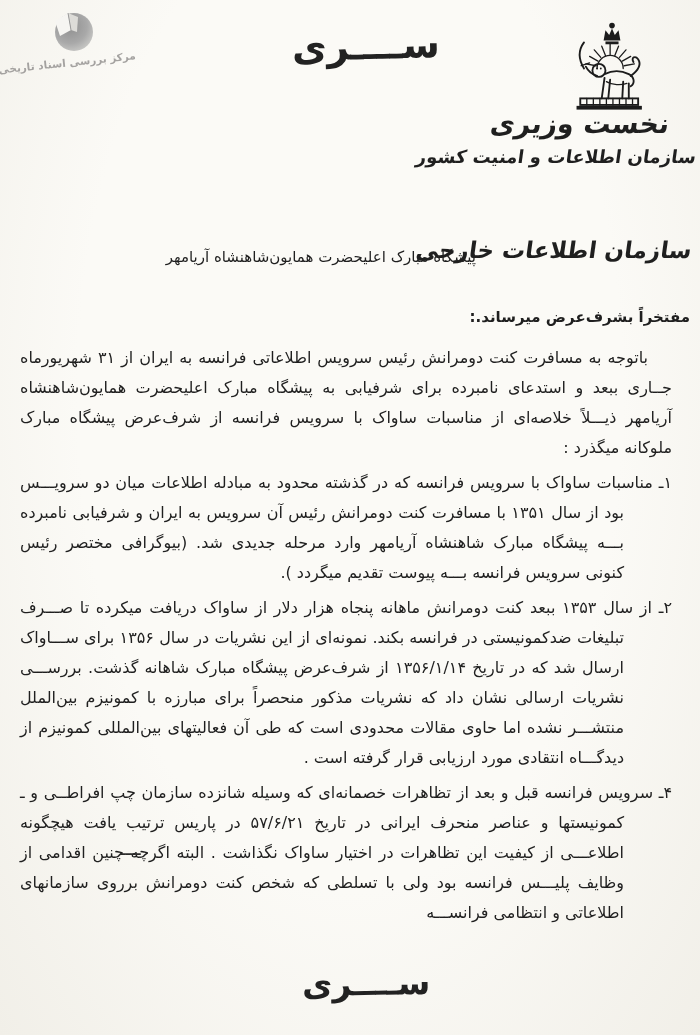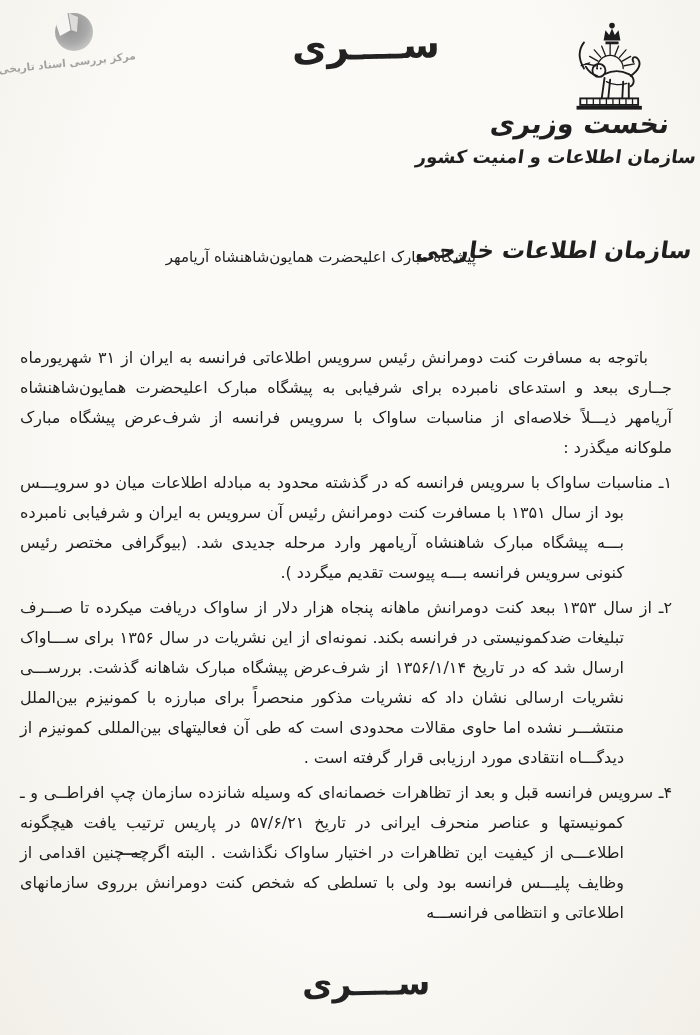--- a/index.html
+++ b/index.html
@@ -95,20 +95,21 @@
   </div>
 
   <div class="letterhead">
     <div class="lh-office calligraphy">نخست وزیری</div>
     <div class="lh-org calligraphy">سازمان اطلاعات و امنیت کشور</div>
   </div>
 
   <div class="dept calligraphy">سازمان اطلاعات خارجی</div>
   <div class="addressee">پیشگاه مبارک اعلیحضرت همایون‌شاهنشاه آریامهر</div>
 
+  <div class="salutation">مفتخراً بشرف‌عرض میرساند.:</div>
 
   <div class="body-text">
     <p class="intro">باتوجه به مسافرت کنت دومرانش رئیس سرویس اطلاعاتی فرانسه به ایران از ۳۱ شهریورماه جــاری ببعد و استدعای نامبرده برای شرفیابی به پیشگاه مبارک اعلیحضرت همایون‌شاهنشاه آریامهر ذیـــلاً خلاصه‌ای از مناسبات ساواک با سرویس فرانسه از شرف‌عرض پیشگاه مبارک ملوکانه میگذرد :</p>
     <p class="item"><span>۱ـ</span> <span>مناسبات ساواک با سرویس فرانسه که در گذشته محدود به مبادله اطلاعات میان دو سرویـــس بود از سال ۱۳۵۱ با مسافرت کنت دومرانش رئیس آن سرویس به ایران و شرفیابی نامبرده بـــه پیشگاه مبارک شاهنشاه آریامهر وارد مرحله جدیدی شد. (بیوگرافی مختصر رئیس کنونی سرویس فرانسه بـــه پیوست تقدیم میگردد ).</span></p>
     <p class="item"><span>۲ـ</span> <span>از سال ۱۳۵۳ ببعد کنت دومرانش ماهانه پنجاه هزار دلار از ساواک دریافت میکرده تا صـــرف تبلیغات ضدکمونیستی در فرانسه بکند. نمونه‌ای از این نشریات در سال ۱۳۵۶ برای ســـاواک ارسال شد که در تاریخ ۱۳۵۶/۱/۱۴ از شرف‌عرض پیشگاه مبارک شاهانه گذشت. بررســـی نشریات ارسالی نشان داد که نشریات مذکور منحصراً برای مبارزه با کمونیزم بین‌الملل منتشـــر نشده اما حاوی مقالات محدودی است که طی آن فعالیتهای بین‌المللی کمونیزم از دیدگـــاه انتقادی مورد ارزیابی قرار گرفته است .</span></p>
     <p class="item"><span>۴ـ</span> <span>سرویس فرانسه قبل و بعد از تظاهرات خصمانه‌ای که وسیله شانزده سازمان چپ افراطــی و ـ کمونیستها و عناصر منحرف ایرانی در تاریخ ۵۷/۶/۲۱ در پاریس ترتیب یافت هیچگونه اطلاعـــی از کیفیت این تظاهرات در اختیار ساواک نگذاشت . البته اگرچه چنین اقدامی از وظایف پلیـــس فرانسه بود ولی با تسلطی که شخص کنت دومرانش برروی سازمانهای اطلاعاتی و انتظامی فرانســـه</span></p>
   </div>
 
   <div class="margin-dash">ــــ</div>
 

